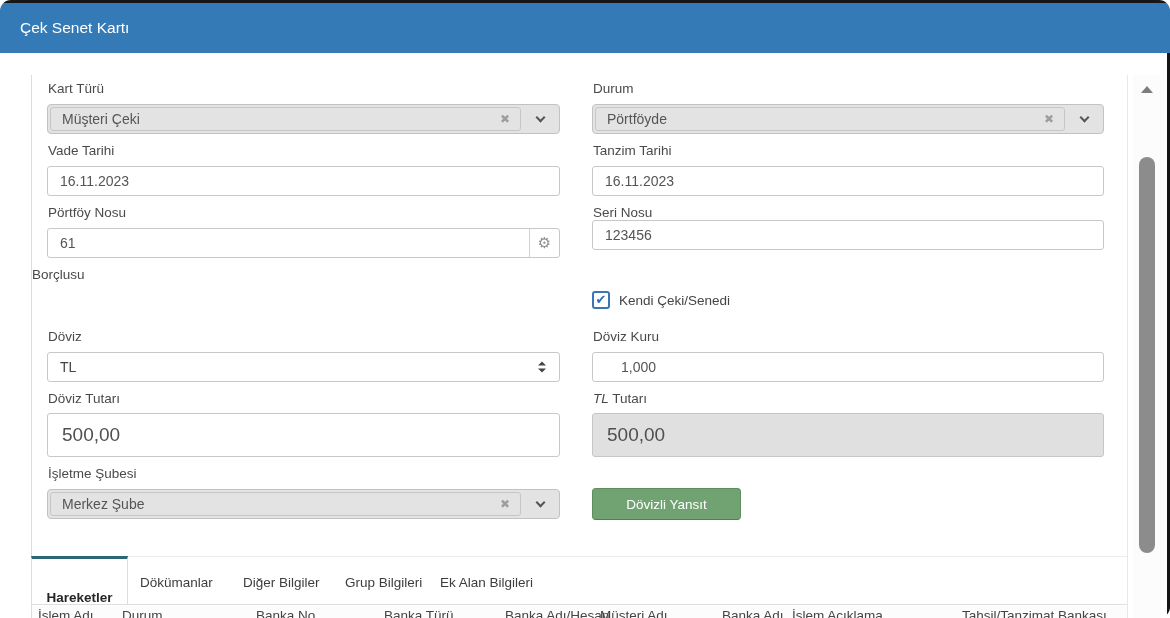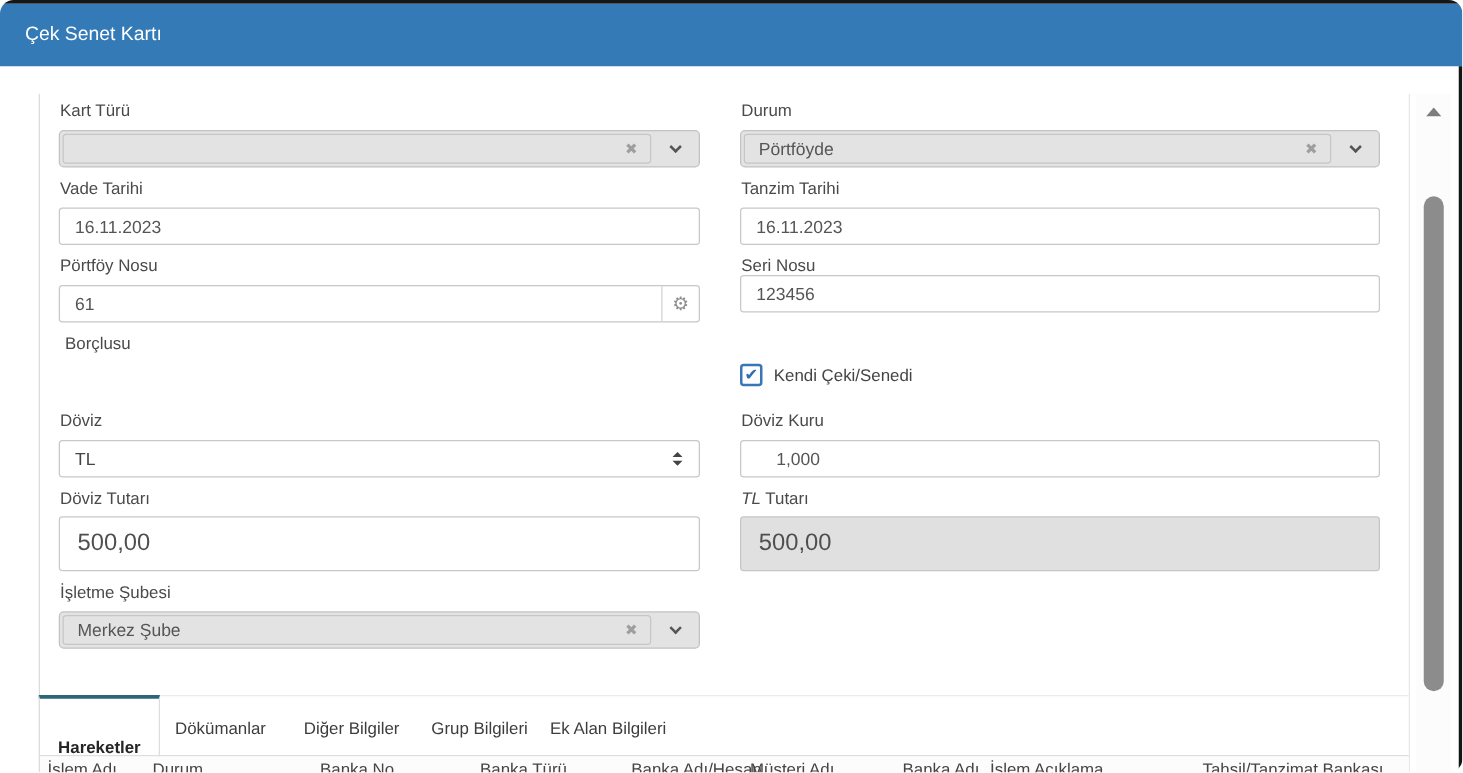--- a/index.html
+++ b/index.html
@@ -83,35 +83,36 @@
   <div class="appbar">
     <span class="appbar-title">Çek Senet Kartı</span>
   </div>
 
   <div class="card-border-left"></div>
   <div class="card-border-right"></div>
 
   <span class="label" style="left:48px; top:81px;">Kart Türü</span>
   <div class="combobox col-l" style="top:104px;">
     <div class="cb-inner">
+      <span class="cb-text">Müşteri Çeki</span>
       <span class="cb-clear">✖</span>
     </div>
     <span class="chevron"></span>
   </div>
 
   <span class="label" style="left:48px; top:143px;text-align:center;">Vade Tarihi</span>
   <input class="text-input col-l" style="top: 166px;" value="16.11.2023">
 
   <span class="label" style="left:48px; top:205px;">Pörtföy Nosu</span>
   <div class="input-wrap col-l" style="top:228px;padding-left:20px;">
     <input class="iw-input" value="61" style="">
     <span class="iw-gear">⚙</span>
   </div>
 
-  <span class="label" style="left:52px; top:267px;">Borçlusu</span>
+  <span class="label" style="left:32px; top:267px;">Borçlusu</span>
 
   <span class="label" style="left:48px; top:329px;">Döviz</span>
   <div class="select col-l" style="top:352px;">
     <span class="select-text">TL</span>
     <span class="spin">
       <span class="tri-up"></span>
       <span class="tri-down"></span>
     </span>
   </div>
 
@@ -148,20 +149,21 @@
     </span>
     <span class="cbx-label">Kendi Çeki/Senedi</span>
   </div>
 
   <span class="label" style="left:593px; top:329px;">Döviz Kuru</span>
   <input class="text-input col-r" style="top: 352px; padding-left: 28px;" value="1,000">
 
   <span class="label" style="left:593px; top:391px;"><em>TL</em><span> Tutarı</span></span>
   <input class="text-input big disabled col-r" style="top: 413px;" readonly="" value="500,00">
 
+  <button class="green-btn">Dövizli Yansıt</button>
 
   <div class="tabs-top-line"></div>
   <div class="tab-active">
     <span class="tab-active-label">Hareketler</span>
   </div>
   <span class="tab" style="left:140px;">Dökümanlar</span>
   <span class="tab" style="left:243px;">Diğer Bilgiler</span>
   <span class="tab" style="left:345px;">Grup Bilgileri</span>
   <span class="tab" style="left:440px;">Ek Alan Bilgileri</span>
   <div class="tabs-bottom-line"></div>

